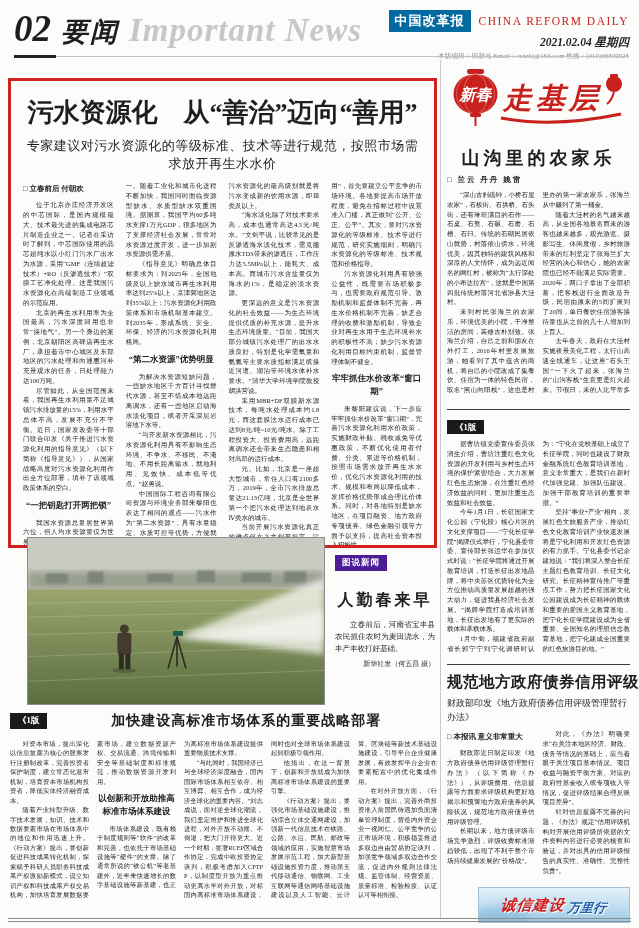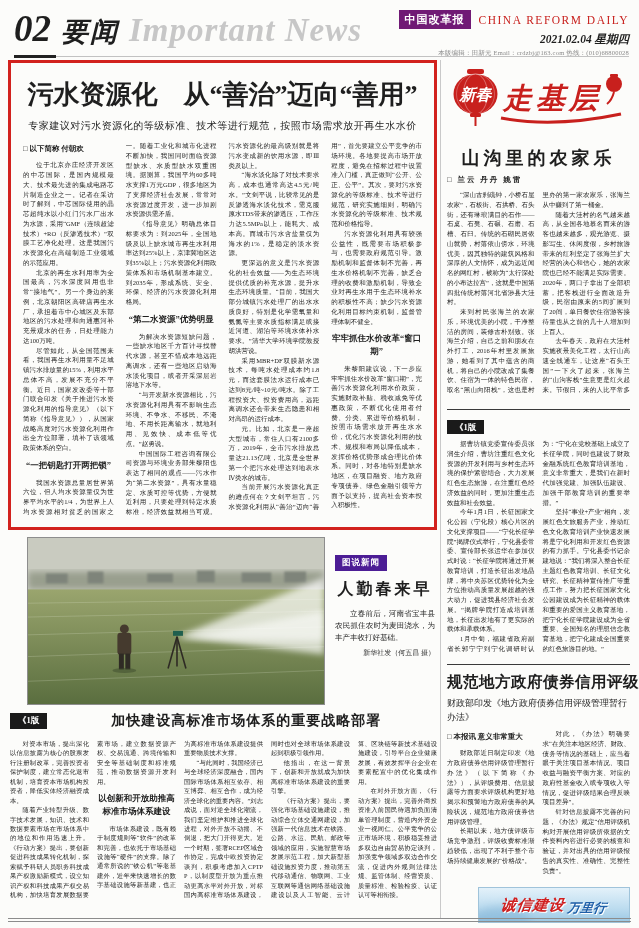--- a/index.html
+++ b/index.html
@@ -10,45 +10,45 @@
     font-family:"Liberation Serif","DejaVu Serif",serif;
   }
   
   .hdr { position:absolute; top:8px; left:14px; right:10px; height:48px; }
   .hdr-left { position:absolute; left:0; top:2px; display:flex; align-items:baseline; gap:10px; }
   .pagenum { font-size:37px; font-style:italic; font-weight:bold; line-height:1; }
   .section-cn { font-size:27px; font-weight:bold; font-style:italic; letter-spacing:2px; }
   .section-en { font-size:33px; font-style:italic; color:#c7c7c7; font-weight:bold; letter-spacing:1px; }
   .hdr-right { position:absolute; right:0; top:2px; text-align:right; }
   .mast-row { display:flex; justify-content:flex-end; align-items:center; gap:8px; }
-  .mast-logo { background:#701a75; color:#fff; font-size:11px; font-weight:bold; padding:2px 6px; letter-spacing:1px; }
+  .mast-logo { background:#0369a1; color:#fff; font-size:13px; font-weight:bold; padding:2px 6px; letter-spacing:1px; }
   .mast-en { color:#c8201d; font-size:11.5px; font-weight:normal; letter-spacing:1.5px; }
   .date-line { font-size:11.5px; font-weight:bold; font-style:italic; margin-top:3px; }
   .editor-line { font-size:6.5px; color:#8a8a8a; margin-top:2px; letter-spacing:.2px; }
   .hdr-rule { position:absolute; top:56px; left:56px; right:10px; height:0; border-top:1.5px solid #c2c2c2; }
   .hdr-rule-dark { position:absolute; top:55px; left:14px; width:42px; height:0; border-top:3px solid #222; }
 
   
-  .lead-box { position:absolute; left:8px; top:60px; width:429px; height:470px;
+  .lead-box { position:absolute; left:8px; top:78px; width:429px; height:470px;
     border:3.5px solid #d2221e; background:#fcfcfa; padding:4px 12px 6px; overflow:hidden; }
   .lead-hl { text-align:center; font-size:26px; font-weight:bold; letter-spacing:0; margin-top:10px; white-space:nowrap; }
-  .lead-sub { text-align:center; font-size:10px; margin:7px 0 8px; letter-spacing:.5px; }
+  .lead-sub { text-align:center; font-size:13px; margin:7px 0 8px; letter-spacing:.5px; }
   .colflow { column-gap:12px; text-align:justify; overflow:hidden; word-break:break-all; }
   .lead-body { column-count:4; height:382px; font-size:6.5px; line-height:1.5; }
   .col-para { text-indent:2em; }
   .col-byline { font-weight:bold; font-size:7.5px; margin:2px 0 6px; }
   .col-byline::before { content:"□ "; font-weight:normal; }
   .col-subhead { font-weight:bold; font-size:8.5px; text-align:center; margin:6px 0; text-indent:0; }
 
   
   .photo-sec { position:absolute; left:27px; top:537px; width:408px; height:168px; display:flex; gap:10px; }
   .photo-frame { width:298px; height:168px; border:1px solid #8d8d8d; background:#cfd1c6; flex:none; }
   .photo-info { flex:1; padding-top:14px; }
   .tag-red { display:inline-block; background:#4c1d95; color:#fff; font-size:8.5px; font-weight:bold; padding:2px 7px; letter-spacing:1px; }
-  .photo-hl { text-align:center; font-size:16px; font-weight:bold; letter-spacing:3px; margin:8px 0 8px; }
+  .photo-hl { text-align:center; font-size:16px; font-weight:bold; letter-spacing:3px; margin:19px 0 8px; }
   .photo-cap { font-size:7.5px; line-height:1.6; text-align:justify; text-indent:2em; }
   .photo-credit { font-size:7px; text-align:right; margin-top:4px; color:#333; }
 
   
   .bottom-art { position:absolute; left:10px; top:712px; width:427px; }
   .bottom-head { display:flex; align-items:center; gap:8px; }
   .tag-black { background:#1a1a1a; color:#fff; font-size:8.5px; font-weight:bold; padding:2px 8px; flex:none; }
   .bottom-hl { flex:1; text-align:center; font-size:14px; font-weight:bold; letter-spacing:1px; white-space:nowrap; }
   .bottom-body { column-count:5; column-gap:8px; height:168px; font-size:6.3px; line-height:1.5; margin-top:9px; }
 
@@ -100,21 +100,21 @@
       <div class="editor-line">本版编辑：田新元  Email：crdzbj@163.com  热线：(010)68800028</div>
     </div>
   </div>
   <div class="hdr-rule"></div>
   <div class="hdr-rule-dark"></div>
 
   <div class="lead-box">
     <div class="lead-hl">污水资源化　从“善治”迈向“善用”</div>
     <div class="lead-sub">专家建议对污水资源化的等级标准、技术等进行规范，按照市场需求放开再生水水价</div>
     <div class="colflow lead-body">
-        <div class="col-byline">以下简称 付朝欢</div>
+        <div class="col-byline">立春前后 付朝欢</div>
         <p class="col-para">位于北京亦庄经济开发区的中芯国际，是国内规模最大、技术最先进的集成电路芯片制造企业之一。记者在采访时了解到，中芯国际使用的晶芯超纯水以小红门污水厂出水为水源，采用“GMF（连续超滤技术）+RO（反渗透技术）”双膜工艺净化处理。这是我国污水资源化在高端制造工业领域的示范应用。</p>
         <p class="col-para">北京的再生水利用率为全国最高，污水深度回用也非常“接地气”。另一个身边的案例，北京朝阳区高碑店再生水厂，承担着市中心城区及东部地区的污水处理和向通惠河补充景观水的任务，日处理能力达100万吨。</p>
         <p class="col-para">尽管如此，从全国范围来看，我国再生水利用量不足城镇污水排放量的15%，利用水平总体不高，发展不充分不平衡。近日，国家发改委等十部门联合印发《关于推进污水资源化利用的指导意见》（以下简称《指导意见》），从国家战略高度对污水资源化利用作出全方位部署，填补了该领域政策体系的空白。</p>
         <h4 class="col-subhead">“一把钥匙打开两把锁”</h4>
         <p class="col-para">我国水资源总量居世界第六位，但人均水资源量仅为世界平均水平的1/4，为世界上人均水资源相对贫乏的国家之一。随着工业化和城市化进程不断加快，我国同时面临资源型缺水、水质型缺水双重困境。据测算，我国平均60多吨水支撑1万元GDP，很多地区为了支撑经济社会发展，常常对水资源过度开发，进一步加剧水资源供需矛盾。</p>
         <p class="col-para">《指导意见》明确总体目标要求为：到2025年，全国地级及以上缺水城市再生水利用率达到25%以上，京津冀地区达到35%以上；污水资源化利用政策体系和市场机制基本建立。到2035年，形成系统、安全、环保、经济的污水资源化利用格局。</p>
         <h4 class="col-subhead">“第二水资源”优势明显</h4>
         <p class="col-para">为解决水资源短缺问题，一些缺水地区千方百计寻找替代水源，甚至不惜成本地远距离调水，还有一些地区启动海水淡化项目，或者开采深层岩溶地下水等。</p>
         <p class="col-para">“与开发新水资源相比，污水资源化利用具有不影响生态环境、不争水、不移民、不淹地、不用长距离输水，就地利用、见效快、成本低等优点。”赵勇说。</p>
         <p class="col-para">中国国际工程咨询有限公司资源与环境业务部朱黎阳也表达了相同的观点——污水作为“第二水资源”，具有水量稳定、水质可控等优势，方便就近利用，只要处理到特定水质标准，经济效益就相当可观。污水资源化的最高级别就是将污水变成新的饮用水源，即Ⅲ类及以上。</p>

